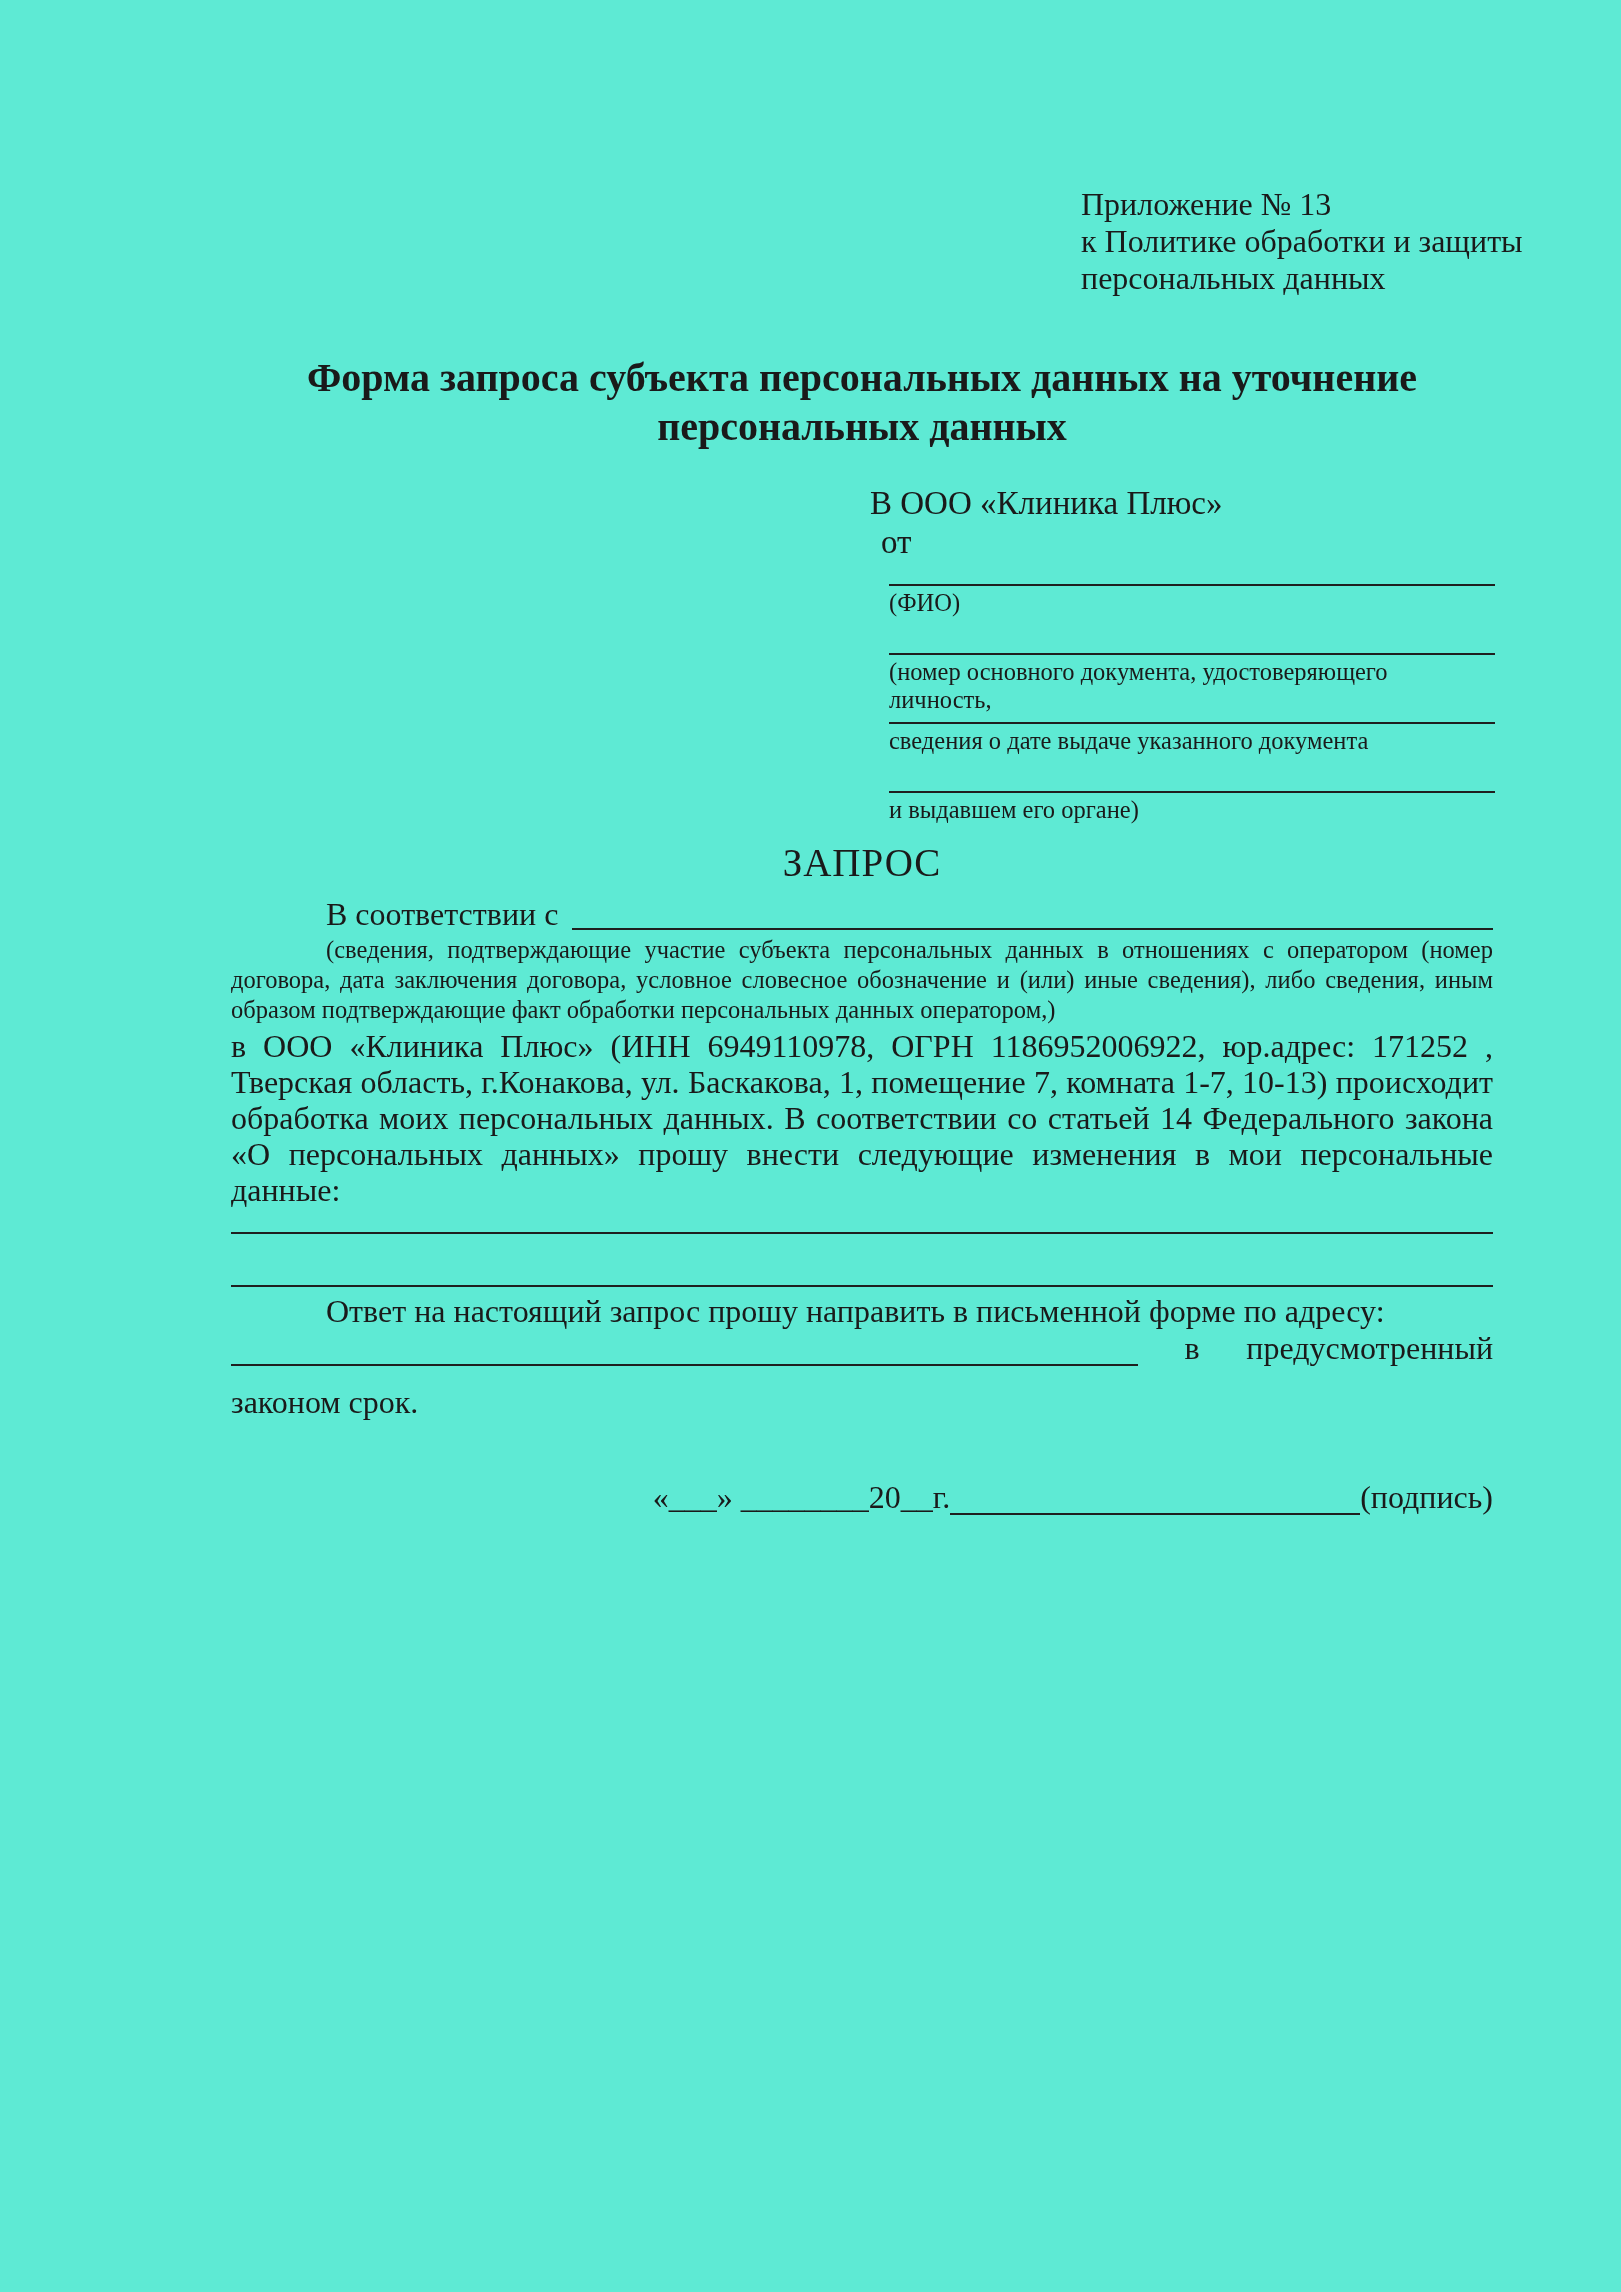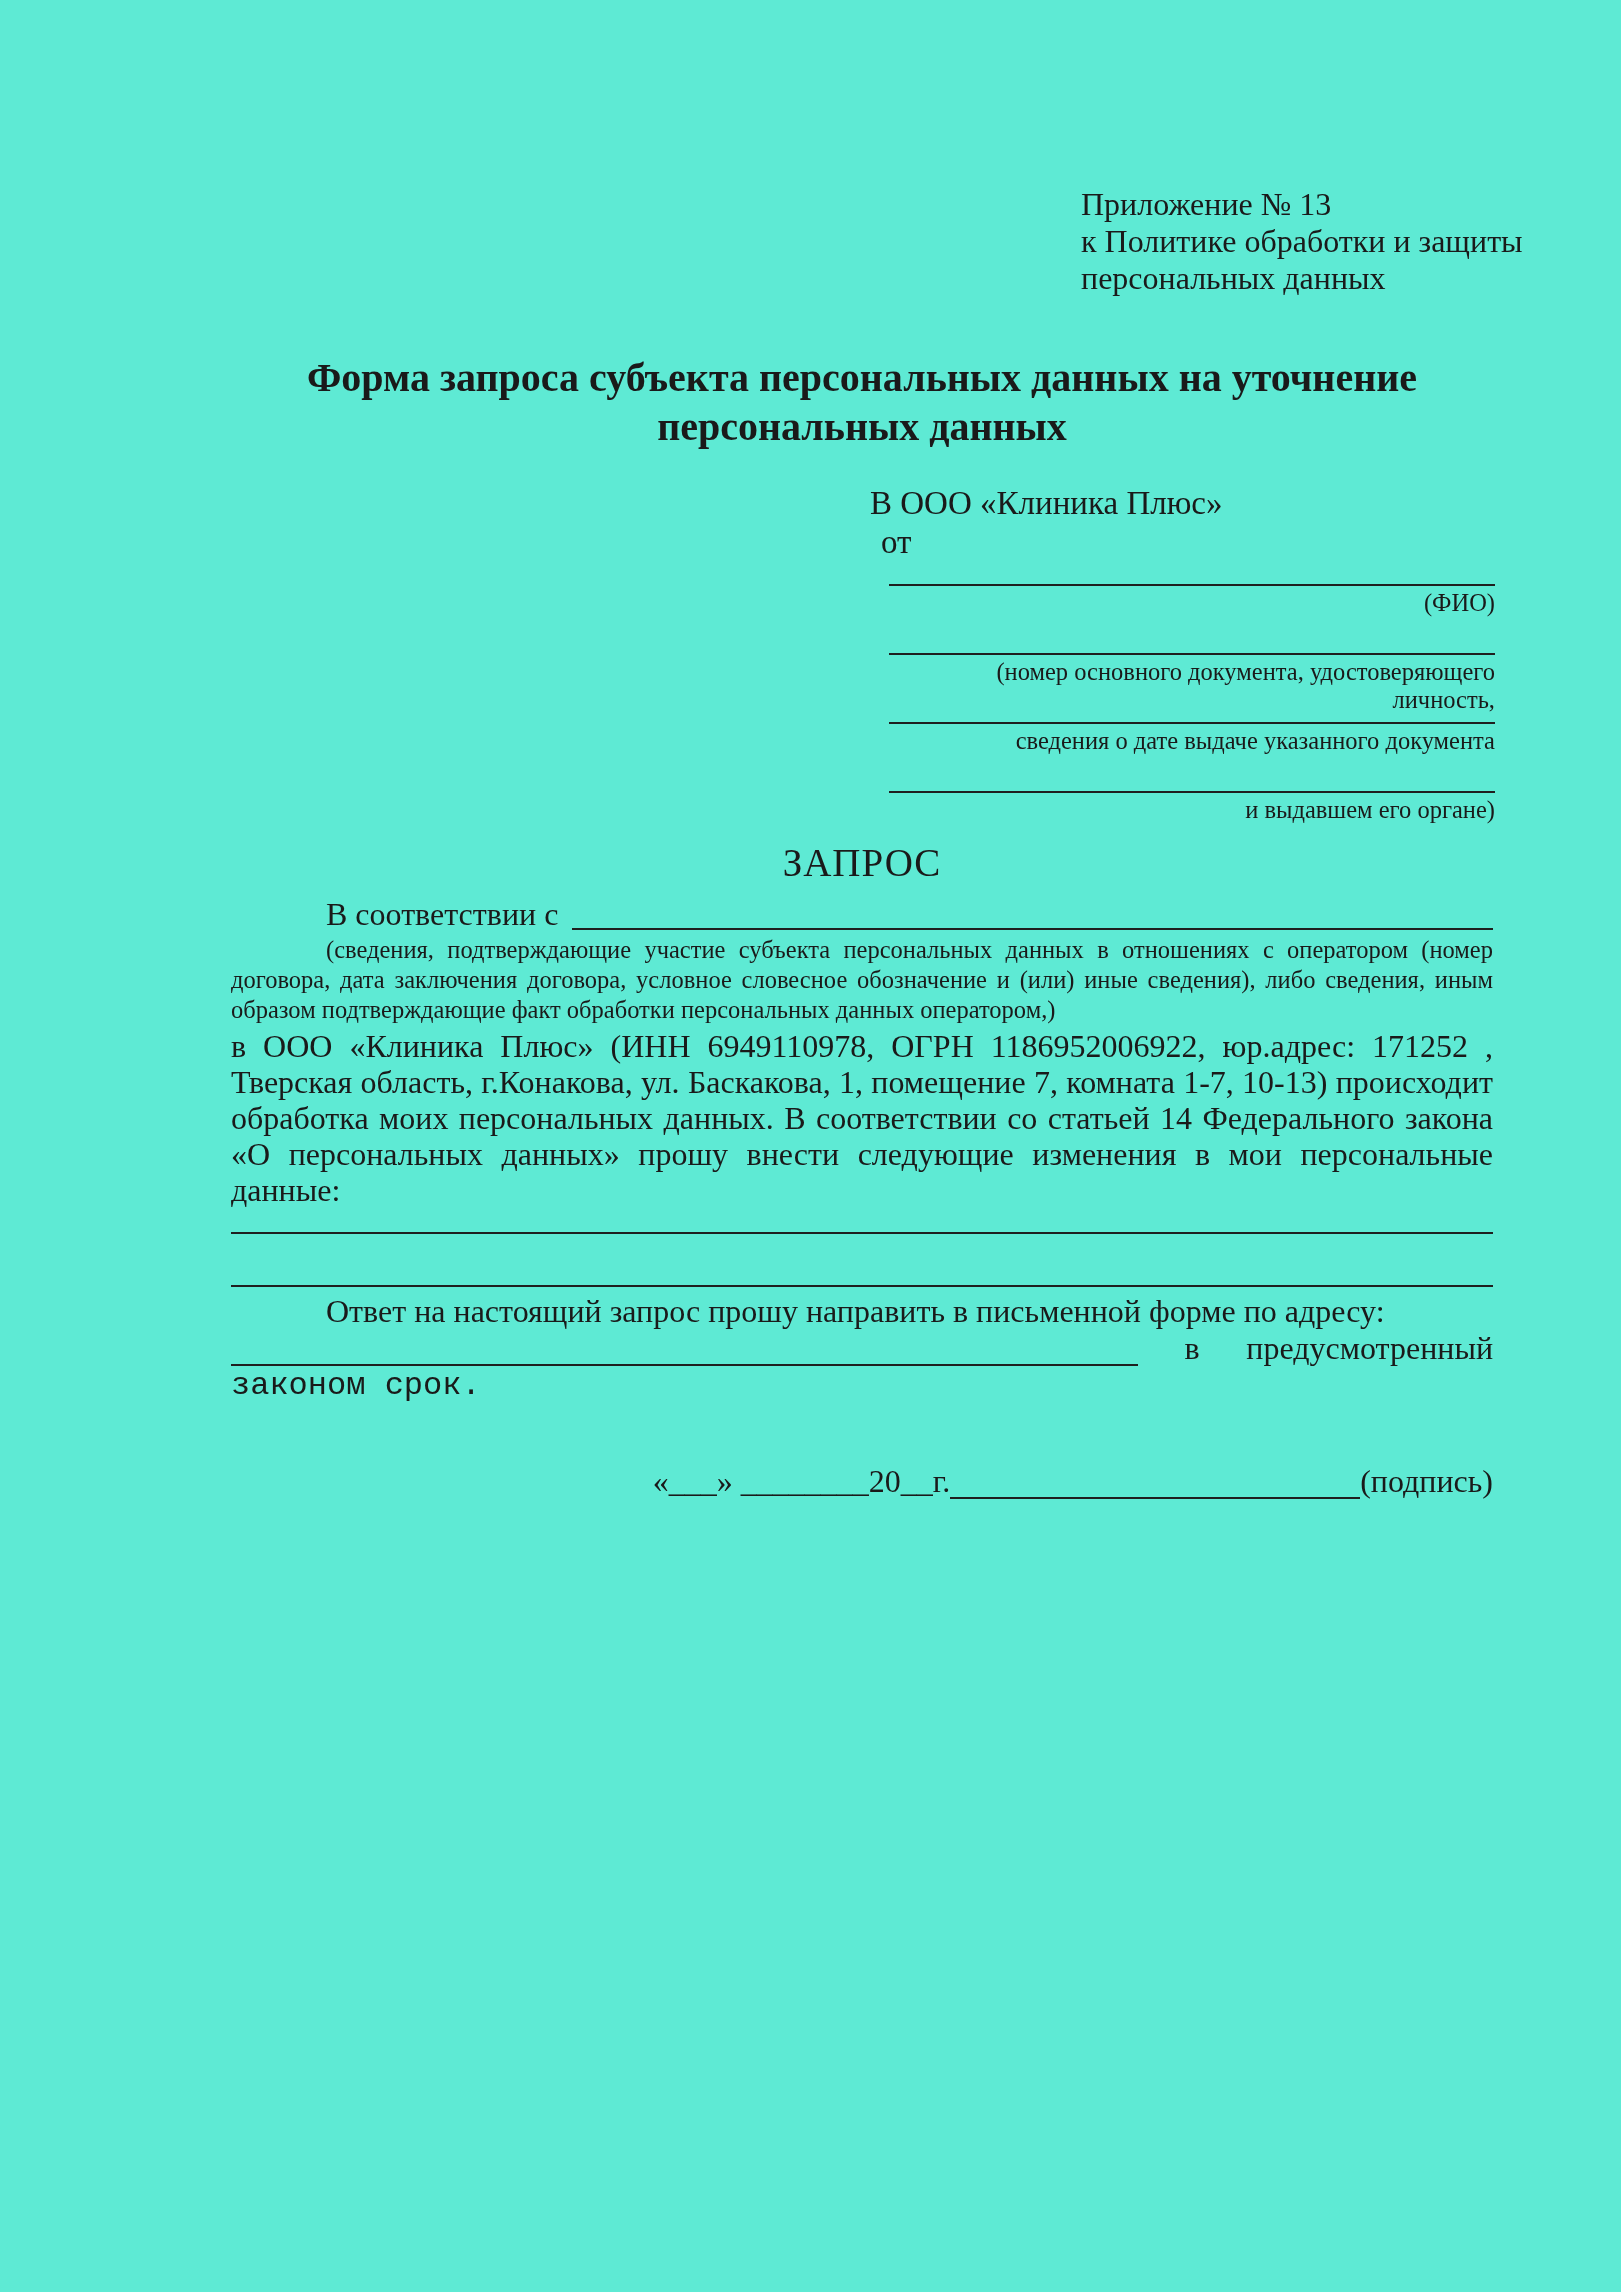--- a/index.html
+++ b/index.html
@@ -43,21 +43,21 @@
     left: 889px;
     top: 547px;
     width: 606px;
   }
   .field { height: 69px; }
   .field .line {
     height: 37px;
     border-bottom: 2.9px solid #1f1f1f;
   }
   .field .caption {
-    text-align: right;
+    text-align: left;
     font-size: 24.5px;
     line-height: 28px;
     padding-top: 2.9px;
   }
   .main {
     position: absolute;
     left: 231px;
     top: 845px;
     width: 1262px;
     font-size: 32px;
@@ -86,21 +86,21 @@
   .blank1 { height: 24.5px; border-bottom: 2.9px solid #1f1f1f; }
   .blank2 { height: 51px; border-bottom: 2.9px solid #1f1f1f; }
   .reply {
     text-align: justify;
     text-indent: 95px;
     margin-top: 5.9px;
   }
   .reply-line2 { display: flex; align-items: flex-end; height: 37px; }
   .reply-line2 .fill { width: 907px; height: 33px; border-bottom: 2.9px solid #1f1f1f; }
   .reply-line2 .sp { flex: 1; }
-  .continuation { margin-top: 2px; font-family: Liberation Mono, monospace; }
+  .continuation { margin-top: 18px; }
   .sigrow {
     display: flex;
     justify-content: flex-end;
     align-items: flex-end;
     margin-top: 47px;
   }
   .sig-right { display: flex; align-items: flex-end; }
   .sig-line { width: 410px; height: 29px; border-bottom: 2.9px solid #1f1f1f; }
   .sig-caption { white-space: nowrap; margin-top: 12px; }
 </style>

